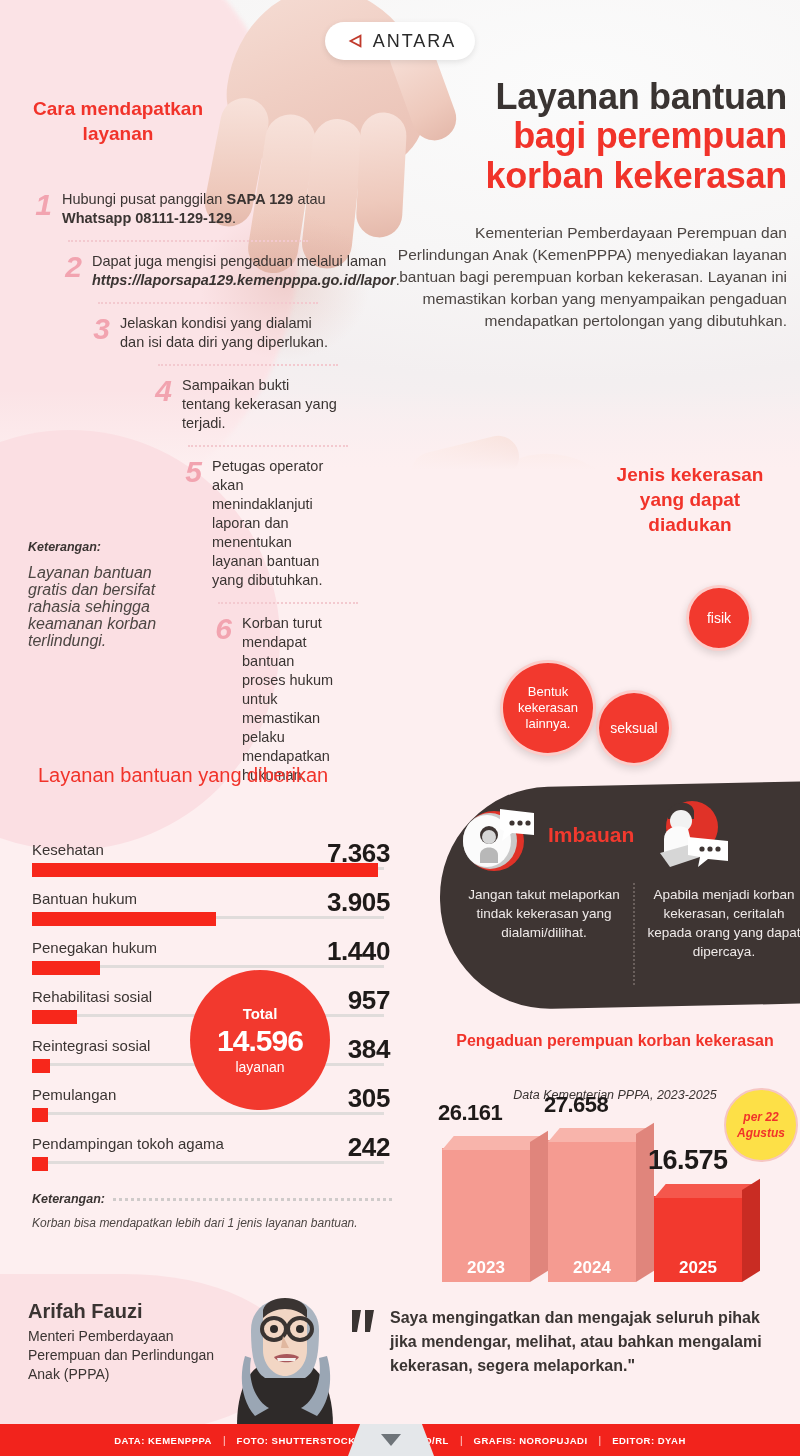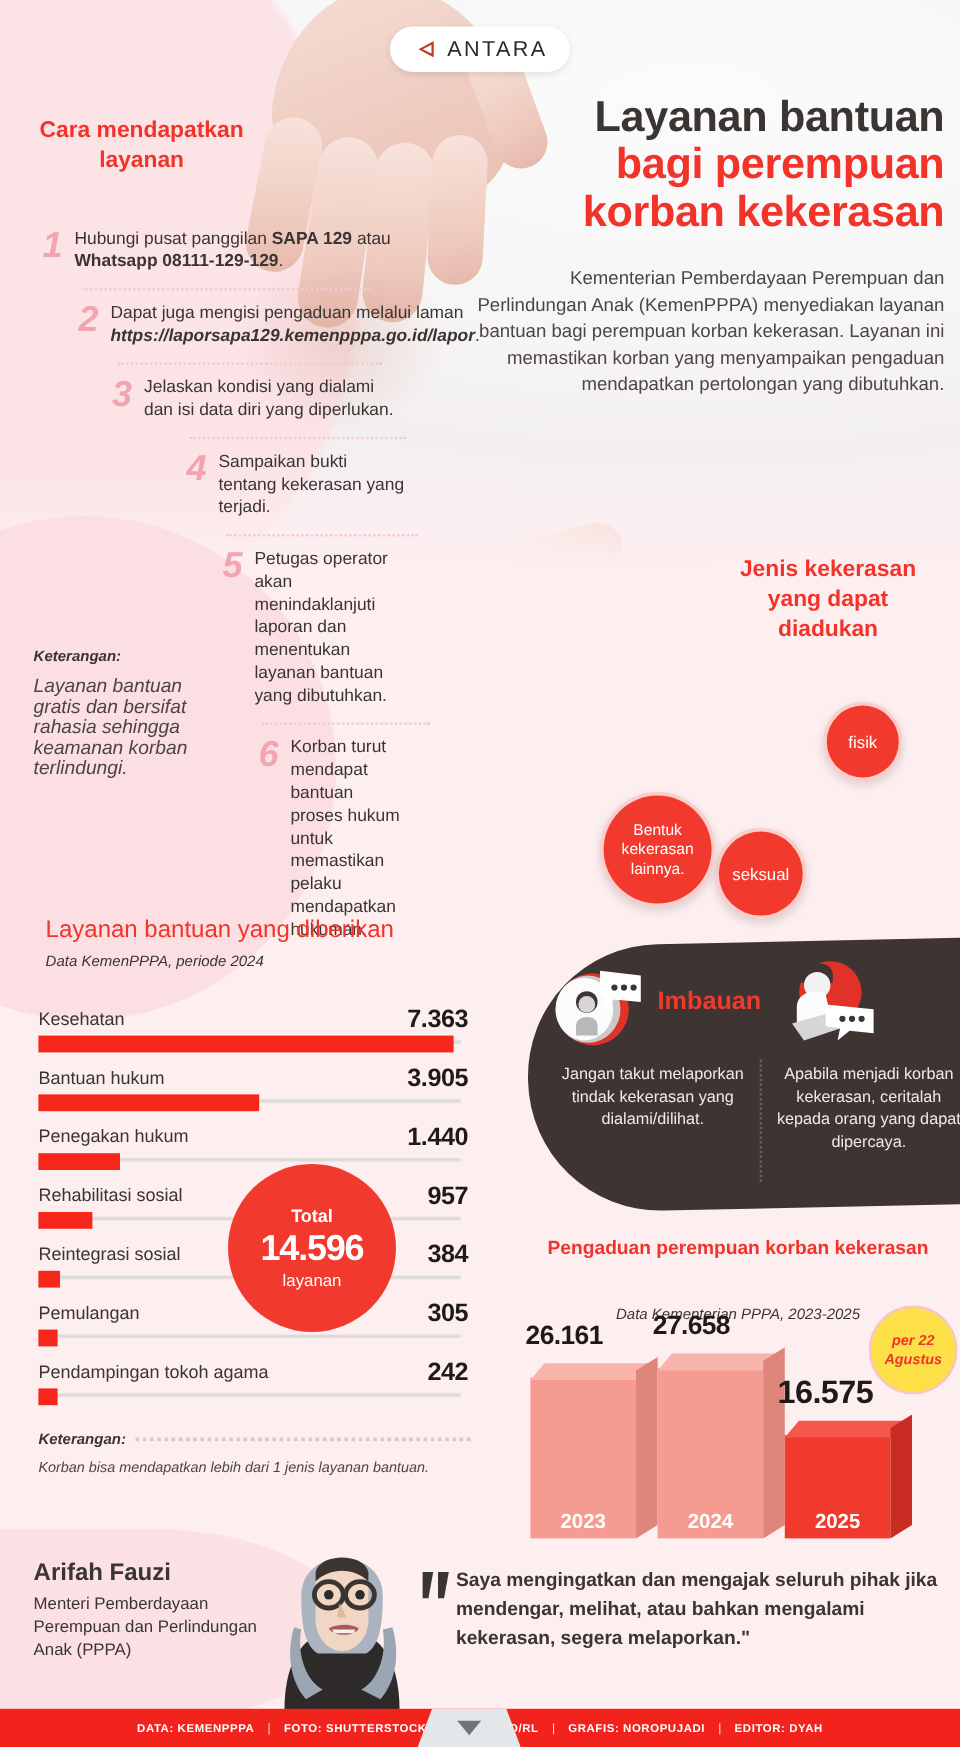--- a/index.html
+++ b/index.html
@@ -217,21 +217,21 @@
     font-size: 12.5px; font-style: italic; color: #3a3432;
   }
   .bar-rows { position: absolute; left: 32px; top: 72px; width: 358px; margin-top: 17px; }
   .bar-row { position: relative; height: 49px; }
   .bar-label {
     position: absolute; left: 0; top: 0;
     font-size: 15px; color: #3a3432; white-space: nowrap;
   }
   .bar-value {
     position: absolute; right: 0; top: -3px;
-    font-size: 21px; font-weight: bold; color: #1e1a19; letter-spacing: -.4px;
+    font-size: 26px; font-weight: bold; color: #1e1a19; letter-spacing: -.4px;
   }
   .bar-track {
     position: absolute; left: 0; top: 26px; width: 352px; height: 3px;
     background: #e0dcdb;
   }
   .bar-fill {
     position: absolute; left: 0; top: 22px; height: 14px; background: #f7271b;
   }
   .total-circle {
     position: absolute; left: 190px; top: 218px;
@@ -336,21 +336,21 @@
   }
   .min-name { font-size: 20px; font-weight: bold; color: #3a3432; margin-bottom: 4px; }
   .min-role { font-size: 14px; line-height: 19px; color: #3a3432; }
 
   .portrait {
     position: absolute; left: 195px; top: -16px; width: 180px; height: 160px; z-index: 4;
   }
 
   .quote-wrap {
     position: absolute; left: 352px; top: 24px; width: 436px; z-index: 3;
-    display: flex; align-items: flex-start;
+    display: flex; gap: 10px; align-items: flex-start;
   }
   .quote-mark { flex: 0 0 auto; width: 28px; height: 22px; margin-top: 4px; }
   .quote-text { font-size: 16px; line-height: 24px; font-weight: bold; color: #3a3432; }
 
   
   .footer {
     position: absolute; left: 0; top: 1424px; width: 800px; height: 32px;
     background: #f2231c; z-index: 18;
     display: flex; align-items: center; justify-content: center; gap: 0;
   }
@@ -466,21 +466,20 @@
     <div class="ket-body">Layanan bantuan gratis dan bersifat rahasia sehingga keamanan korban terlindungi.</div>
   </div>
 
   <div class="jenis-title">Jenis kekerasan yang dapat diadukan</div>
   <div class="bubble b-fisik">fisik</div>
   <div class="bubble b-seksual">seksual</div>
   <div class="bubble b-lain">Bentuk kekerasan lainnya.</div>
 
   <div class="chart1">
     <div class="chart1-title">Layanan bantuan yang diberikan</div>
-    <div class="chart1-sub">Data KemenPPPA, periode 2024</div>
 
     <div class="bar-rows" id="bar-rows">
         <div class="bar-row">
           <div class="bar-label">Kesehatan</div>
           <div class="bar-value">7.363</div>
           <div class="bar-track"></div>
           <div class="bar-fill" style="width:346px"></div>
         </div>
         <div class="bar-row">
           <div class="bar-label">Bantuan hukum</div>

